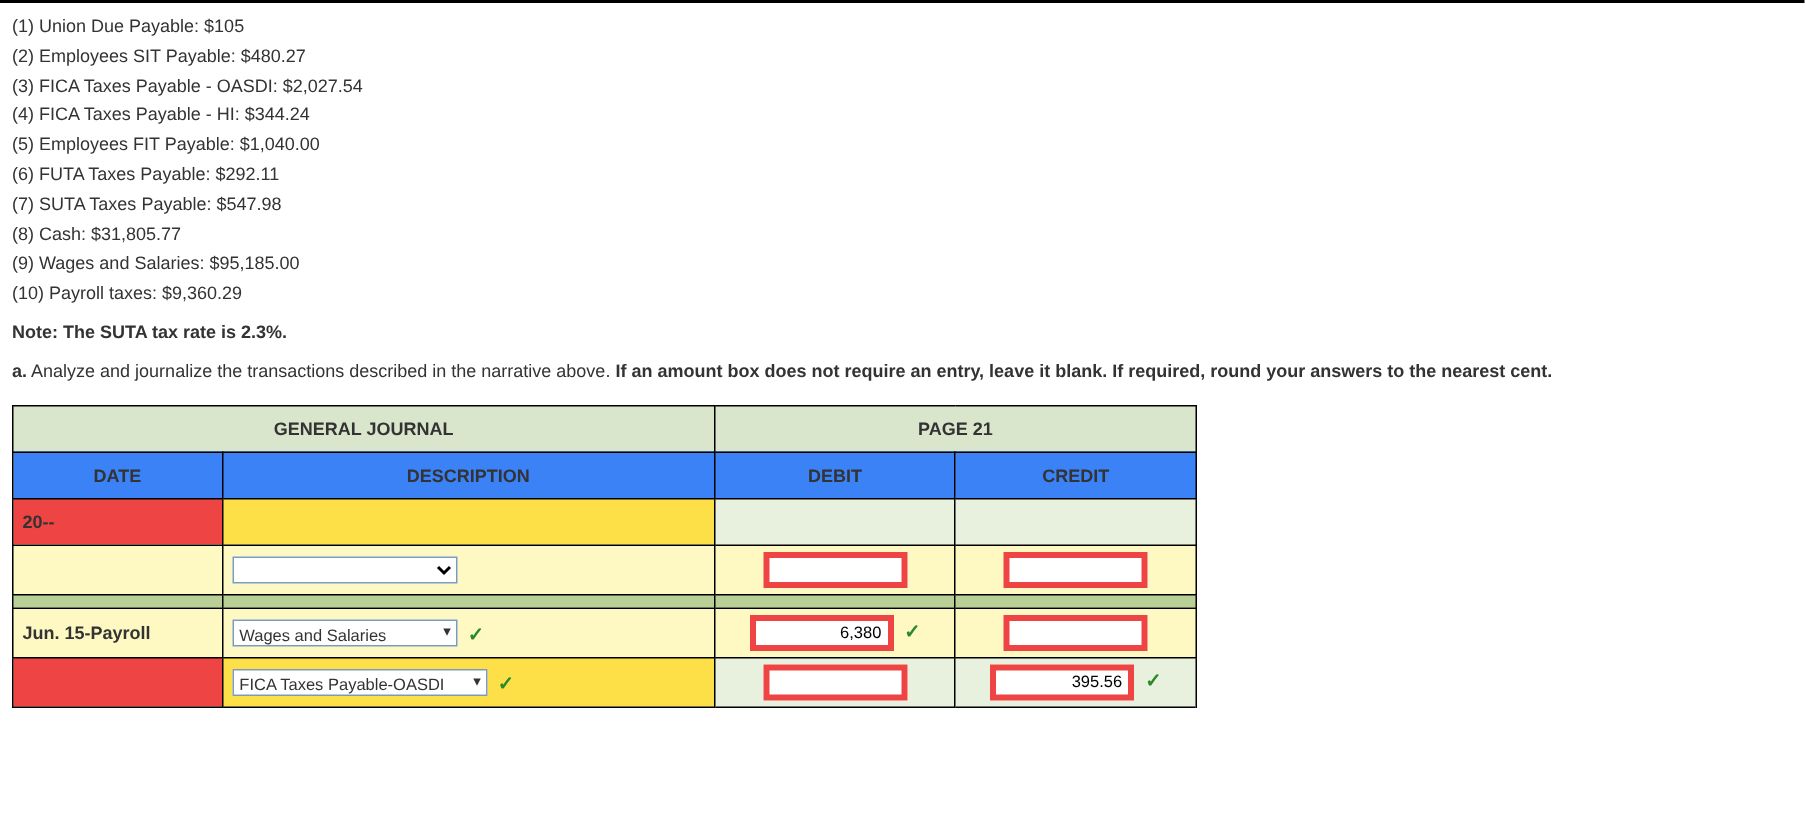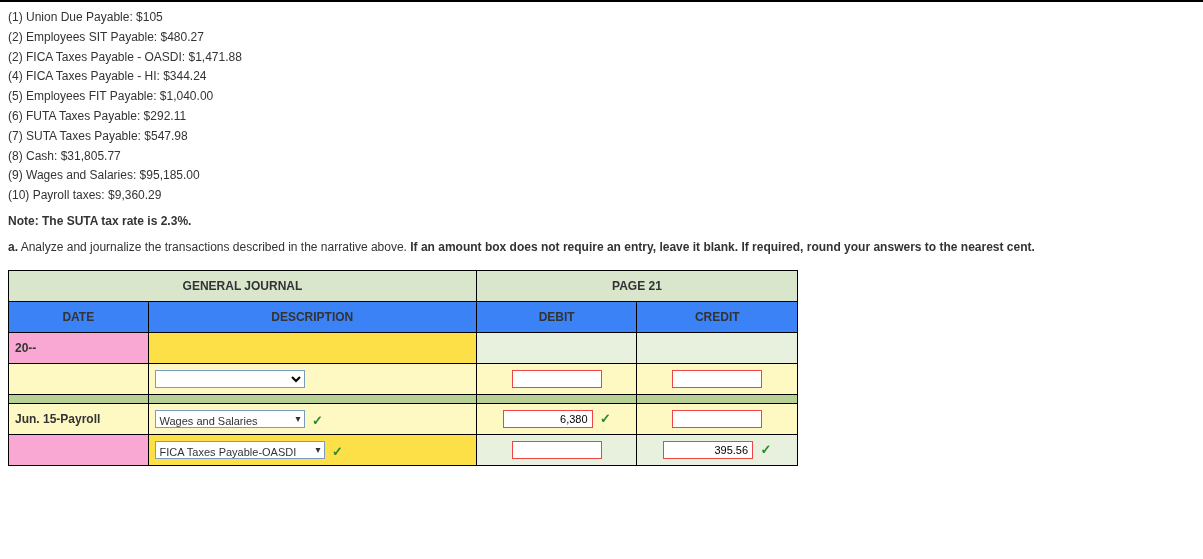--- a/index.html
+++ b/index.html
@@ -38,21 +38,21 @@
     font-weight: bold;
     background: #d9e6cb;
   }
   .sub-header td {
     text-align: center;
     font-weight: bold;
     background: #3b82f6;
   }
   .date-cell {
     width: 120px;
-    background: #f9a8d4;
+    background: #ef4444;
     font-weight: bold;
     padding-left: 6px;
     vertical-align: middle;
   }
   .desc-cell {
     width: 300px;
     background: #fde047;
     vertical-align: middle;
   }
   .num-cell {
@@ -93,21 +93,21 @@
     position: absolute;
     right: 3px;
     top: 1px;
     font-size: 10px;
     color: #333;
   }
   input.amount {
     width: 80px;
     text-align: right;
     font-size: 11px;
-    border: 1px solid #ef4444;
+    border: 4px solid #ef4444;
     height: 16px;
     padding: 0 4px;
   }
   .check {
     color: #2a8a2a;
     font-weight: bold;
     margin-left: 4px;
     font-size: 13px;
   }
   .desc-indent {
@@ -116,21 +116,21 @@
   .date-cell-alt {
     background: #b8d095;
   }
 </style>
 </head>
 <body>
 
 <div class="intro">
   <p>(1) Union Due Payable: $105</p>
   <p>(2) Employees SIT Payable: $480.27</p>
-  <p>(2) FICA Taxes Payable - OASDI: $1,471.88</p>
+  <p>(3) FICA Taxes Payable - OASDI: $2,027.54</p>
   <p>(4) FICA Taxes Payable - HI: $344.24</p>
   <p>(5) Employees FIT Payable: $1,040.00</p>
   <p>(6) FUTA Taxes Payable: $292.11</p>
   <p>(7) SUTA Taxes Payable: $547.98</p>
   <p>(8) Cash: $31,805.77</p>
   <p>(9) Wages and Salaries: $95,185.00</p>
   <p>(10) Payroll taxes: $9,360.29</p>
 </div>
 
 <p class="note"><b>Note: The SUTA tax rate is 2.3%.</b></p>

